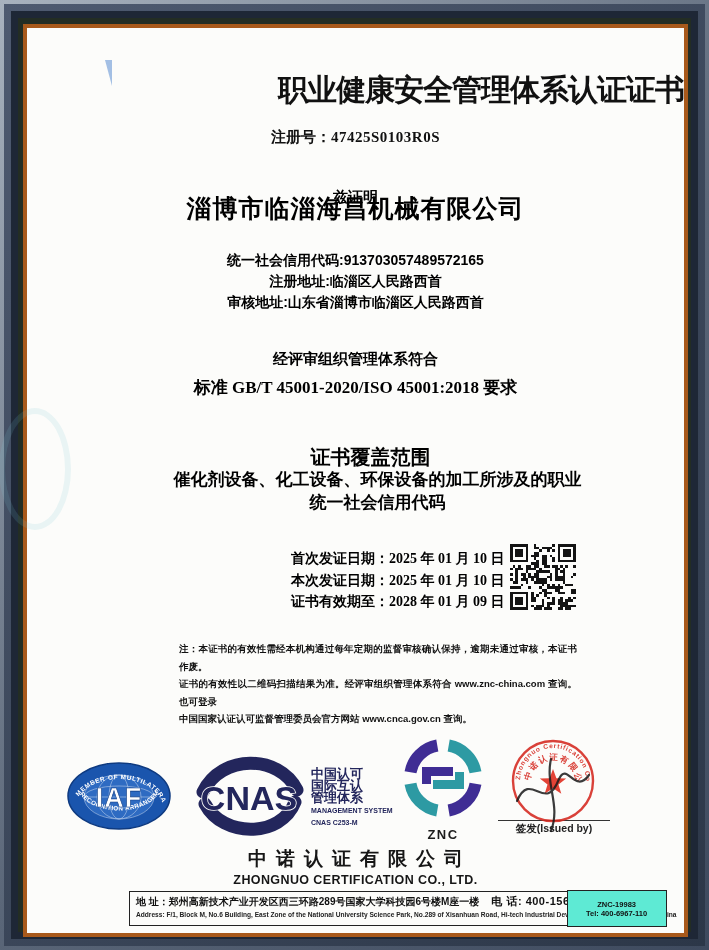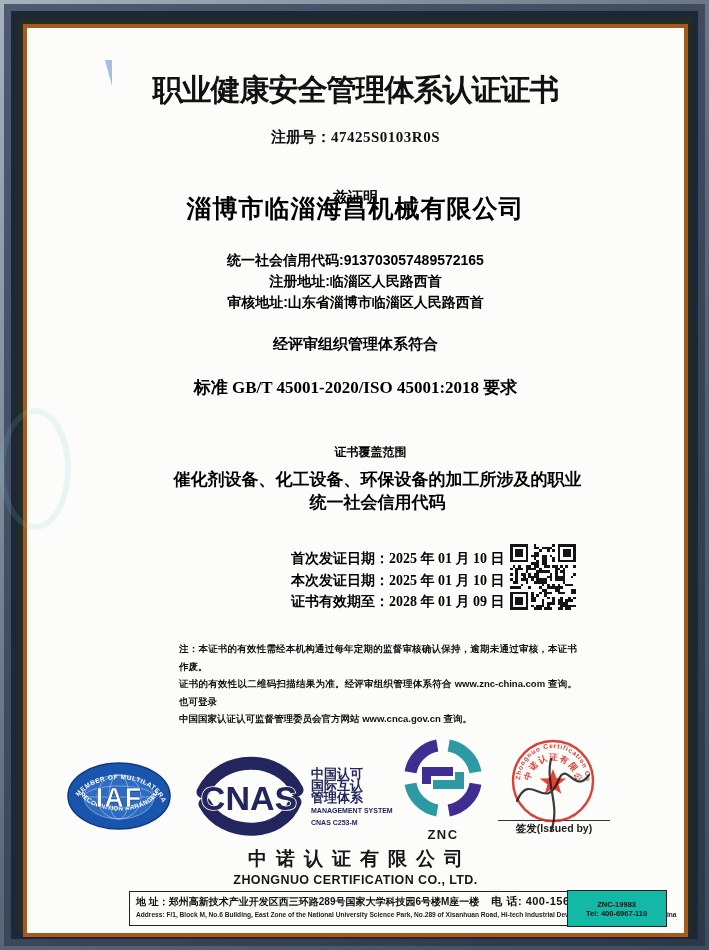--- a/index.html
+++ b/index.html
@@ -12,30 +12,30 @@
   
   .frame-a{inset:0;background:linear-gradient(135deg,#a8b2be,#5a6678 55%,#3e4a5e);}
   .frame-b{inset:4px;background:linear-gradient(135deg,#4e5a70,#2c3748);}
   .frame-c{inset:11px;background:#1e2736;}
   .frame-d{inset:18px;background:#232d24;}
   .frame-e{left:23px;top:24px;right:21px;bottom:13px;background:#a8591b;}
   .page{left:27px;top:28px;right:25px;bottom:17px;background:#fcfcfa;}
   .page-inner{position:relative;width:100%;height:100%;}
 
   .center{left:0;right:0;text-align:center;}
-  .title{top:42px;font-size:30px;font-weight:800;letter-spacing:-1px;color:#111;}
+  .title{top:42px;font-size:30px;font-weight:800;letter-spacing:-1px;color:#111;text-align:right;}
   .reg-line{top:100px;font-size:15px;font-weight:700;color:#111;}
   .reg-no{font-family:"Liberation Serif",serif;font-weight:700;letter-spacing:.5px;}
   .certify{top:160px;font-size:15px;font-weight:700;}
   .company{top:164px;font-size:25px;font-weight:800;letter-spacing:1px;}
   .info{top:222px;font-size:14px;font-weight:700;line-height:21px;text-align:center;}
-  .conformity{top:307px;font-size:15px;font-weight:700;font-family:Liberation Serif, serif;}
+  .conformity{top:322px;font-size:15px;font-weight:700;font-family:Liberation Serif, serif;}
   .standard{top:348px;font-size:17px;font-weight:800;}
   .standard .latin{font-family:"Liberation Serif",serif;}
-  .scope-title{top:416px;font-size:12px;font-weight:800;margin-left:30px;}
+  .scope-title{top:416px;font-size:20px;font-weight:800;margin-left:30px;}
   .scope-body{top:440px;font-size:17px;font-weight:800;line-height:23px;margin-left:44px;}
 
   .dates{left:264px;top:520px;font-size:14px;font-weight:800;line-height:21.5px;color:#000000;}
   .dates .val{font-family:"Liberation Serif",serif;font-weight:700;}
   .qr{left:483px;top:516px;width:66px;height:66px;}
 
   .notes{left:152px;top:612px;width:398px;font-size:9.5px;font-weight:700;line-height:17.5px;color:#111;text-align:justify;}
 
   
   .iaf{left:39px;top:733px;width:106px;height:70px;}
@@ -52,21 +52,21 @@
   .footer-cn{top:818px;font-size:19px;font-weight:800;letter-spacing:9px;text-indent:9px;color:#161616;}
   .footer-en{top:845px;font-size:12.5px;font-weight:700;letter-spacing:.4px;color:#161616;}
 
   .addr-box{left:102px;top:863px;width:537px;height:35px;border:1.6px solid #222;box-sizing:border-box;}
   .addr-left{position:absolute;left:6px;top:2px;right:106px;}
   .addr-row1{display:flex;align-items:baseline;}
   .addr-cn{font-size:10px;font-weight:800;color:#111;white-space:nowrap;}
   .addr-phone{font-size:11px;font-weight:800;color:#111;margin-left:12px;letter-spacing:.5px;white-space:nowrap;}
   .addr-en{font-size:6.6px;font-weight:700;color:#222;margin-top:2px;white-space:nowrap;}
   .addr-code-box{position:absolute;right:-1.6px;top:-1.6px;bottom:-1.6px;width:100px;border:1.6px solid #222;box-sizing:border-box;
-    display:flex;flex-direction:column;justify-content:center;text-align:center;background:#14b8a6;}
+    display:flex;flex-direction:column;justify-content:center;text-align:center;background:#5eead4;}
   .addr-code{font-size:7.5px;font-weight:800;color:#111;}
   .addr-tel{font-size:7.5px;font-weight:700;color:#111;}
 
   
   .artifact-tri{left:78px;top:32px;width:0;height:0;border-left:7px solid transparent;border-top:26px solid rgba(90,140,210,.55);}
   .artifact-arc{left:-28px;top:380px;width:60px;height:110px;border:6px solid rgba(120,200,215,.14);border-radius:50%;}
 </style>
 </head>
 <body>
 

